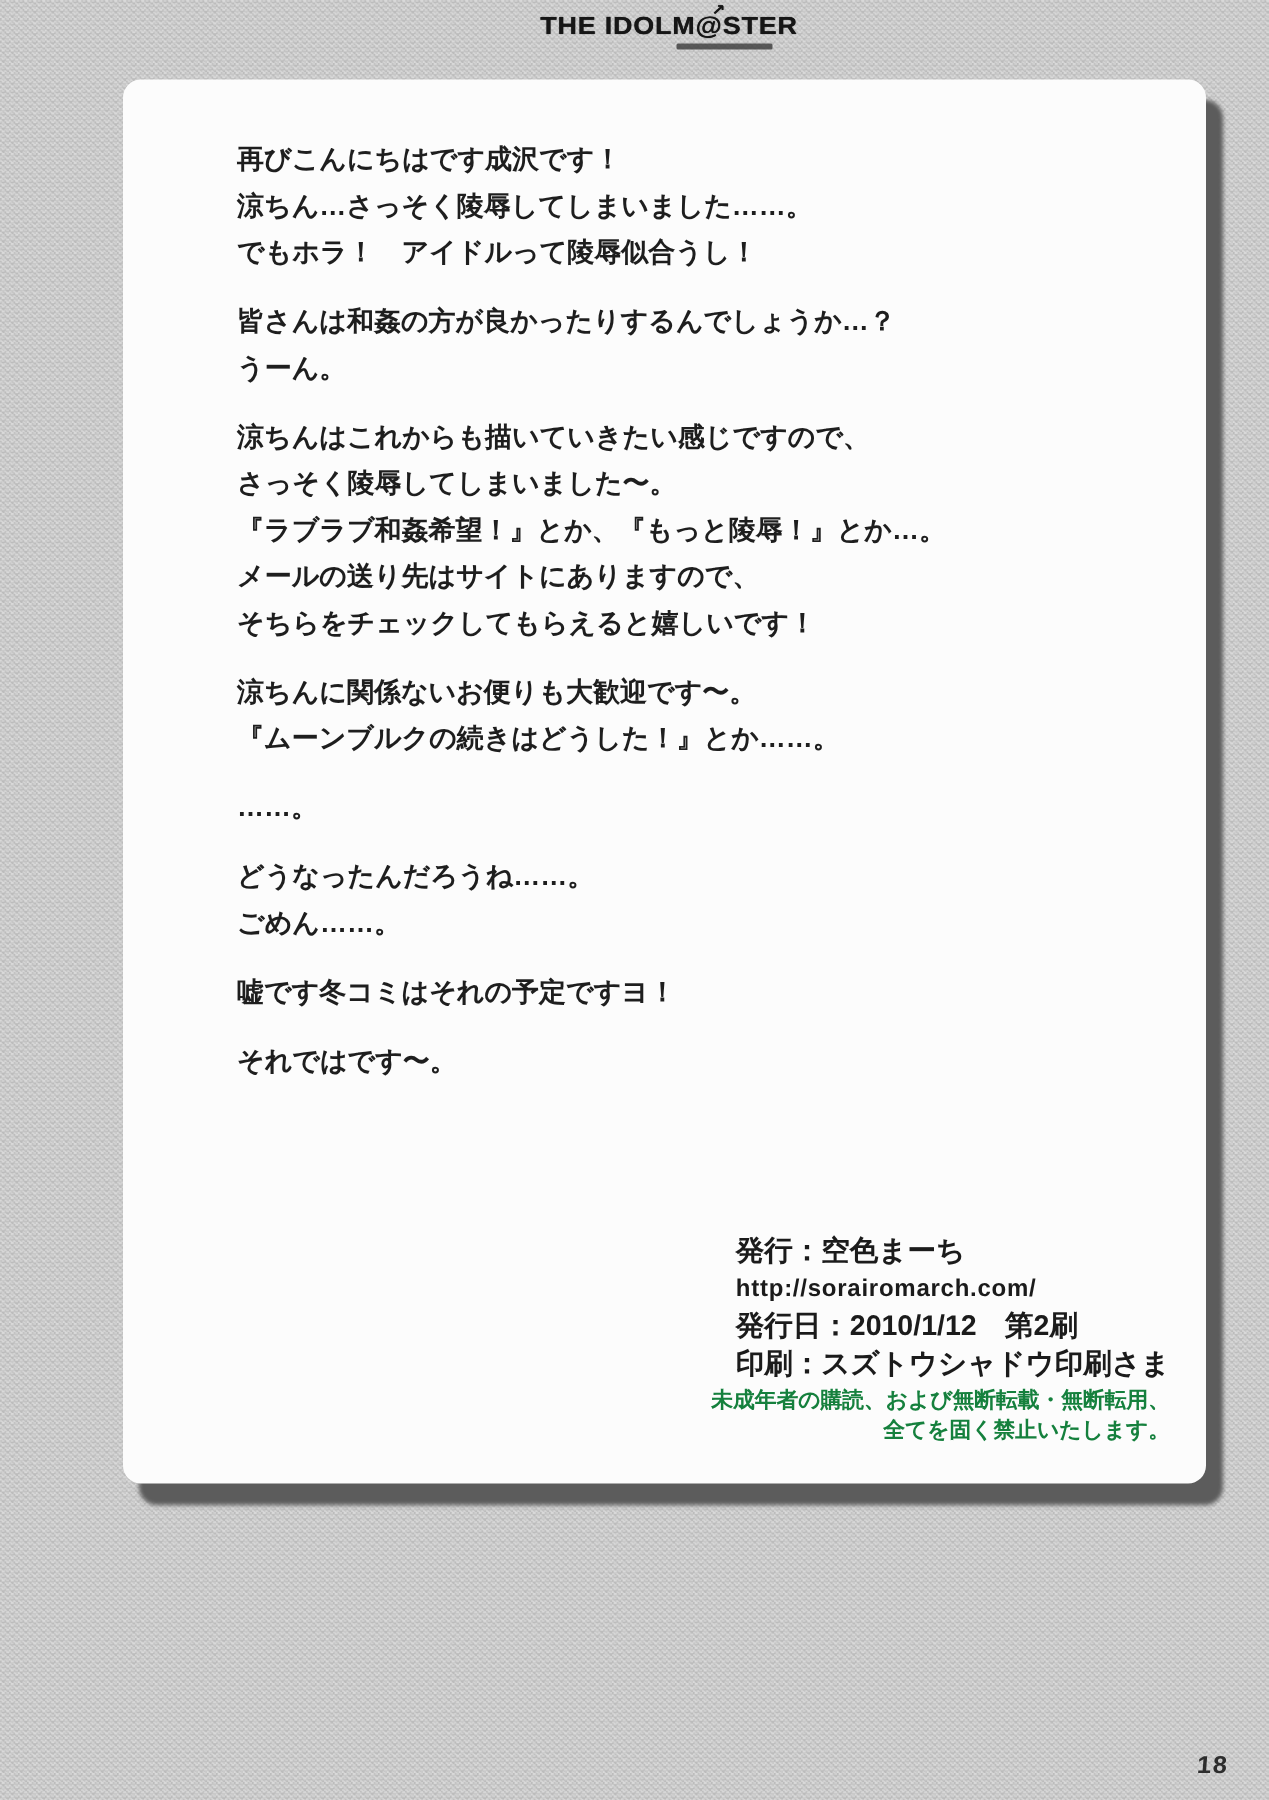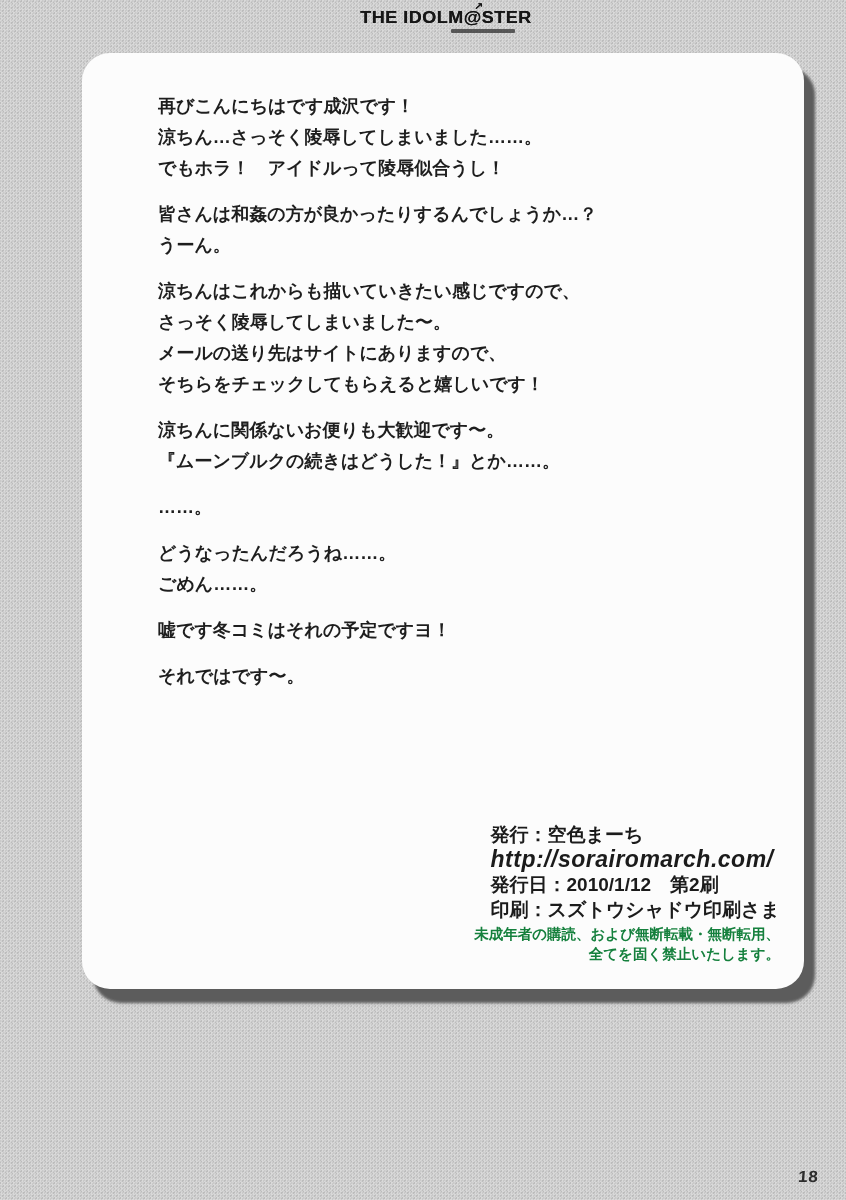--- a/index.html
+++ b/index.html
@@ -57,21 +57,21 @@
   }
 
   
   .page {
     position: absolute;
     left: 82px;
     top: 53px;
     width: 722px;
     height: 936px;
     background: #fcfcfc;
-    border-radius: 28px;
+    border-radius: 12px;
     box-shadow: 11px 14px 3px #5c5c5c;
     z-index: 2;
   }
 
   
   .afterword {
     position: absolute;
     left: 76px;
     top: 38px;
     width: 600px;
@@ -88,23 +88,22 @@
     position: absolute;
     top: 769px;
     right: 24px;
     color: #1b1b1b;
     font-weight: 700;
     font-size: 19px;
     line-height: 25px;
     white-space: nowrap;
   }
   .colophon .url {
-    font-size: 23px;
+    font-size: 16px;
     letter-spacing: 0.5px;
-    font-style: italic;
   }
 
   
   .legal {
     position: absolute;
     top: 871px;
     right: 24px;
     text-align: right;
     color: #15803d;
     font-weight: 700;
@@ -145,20 +144,21 @@
       <div class="line">涼ちん…さっそく陵辱してしまいました……。</div>
       <div class="line">でもホラ！　アイドルって陵辱似合うし！</div>
     </div>
     <div class="para">
       <div class="line">皆さんは和姦の方が良かったりするんでしょうか…？</div>
       <div class="line">うーん。</div>
     </div>
     <div class="para">
       <div class="line">涼ちんはこれからも描いていきたい感じですので、</div>
       <div class="line">さっそく陵辱してしまいました〜。</div>
+      <div class="line">『ラブラブ和姦希望！』とか、『もっと陵辱！』とか…。</div>
       <div class="line">メールの送り先はサイトにありますので、</div>
       <div class="line">そちらをチェックしてもらえると嬉しいです！</div>
     </div>
     <div class="para">
       <div class="line">涼ちんに関係ないお便りも大歓迎です〜。</div>
       <div class="line">『ムーンブルクの続きはどうした！』とか……。</div>
     </div>
     <div class="para">
       <div class="line">……。</div>
     </div>

